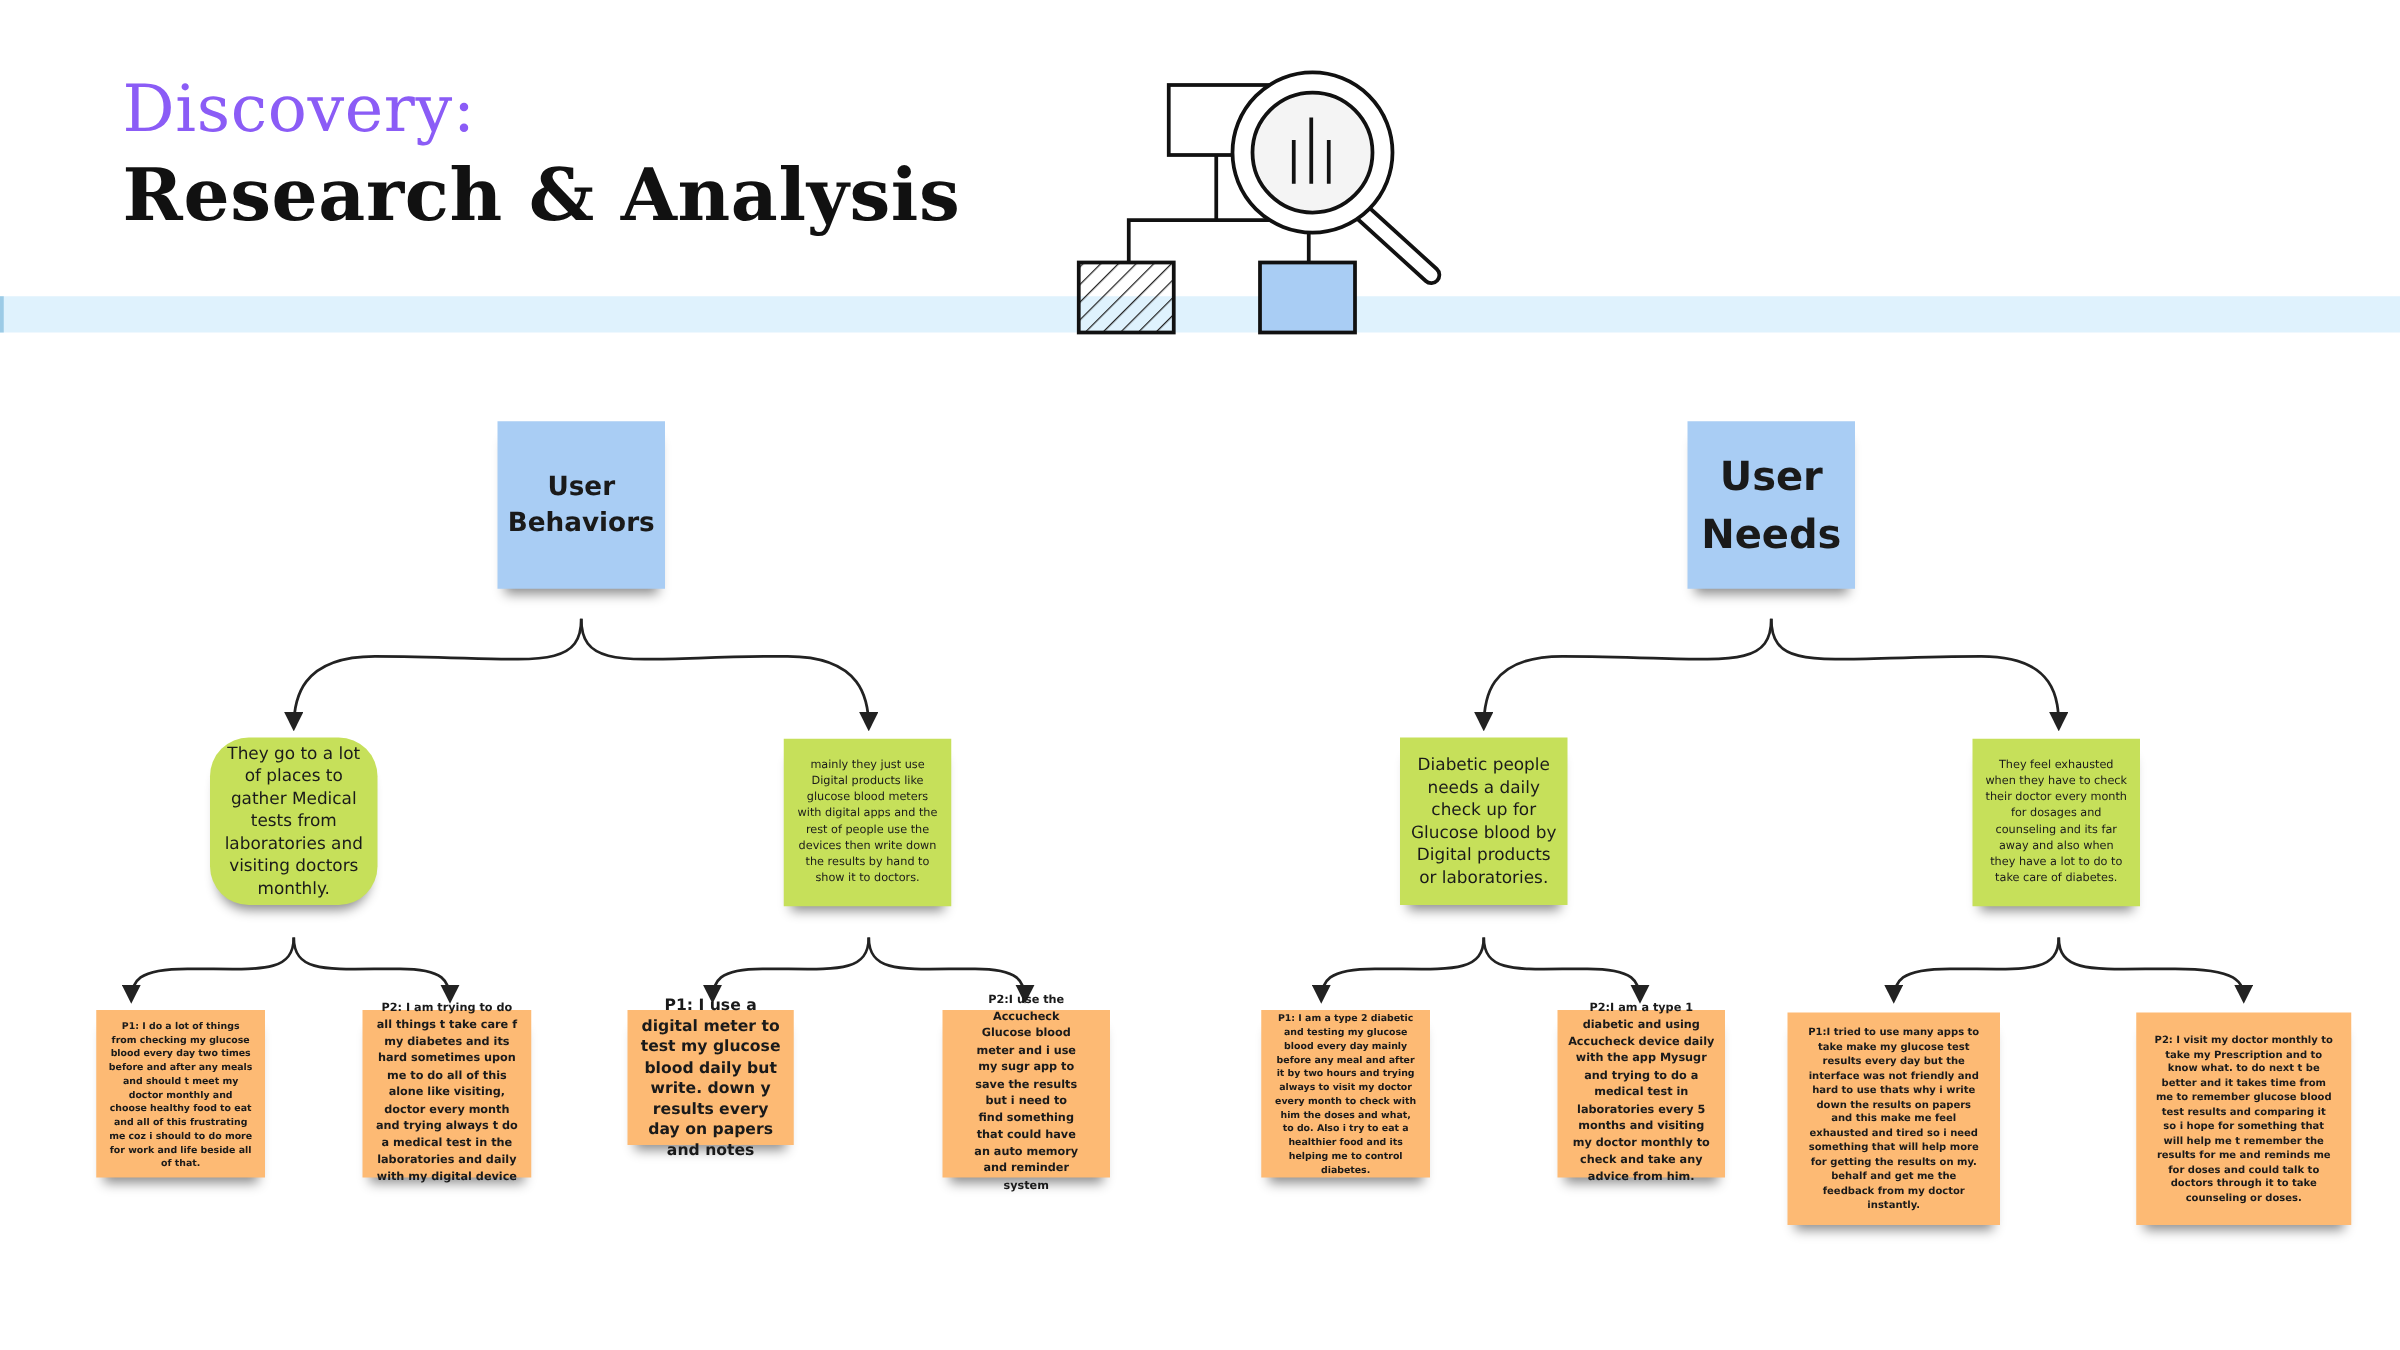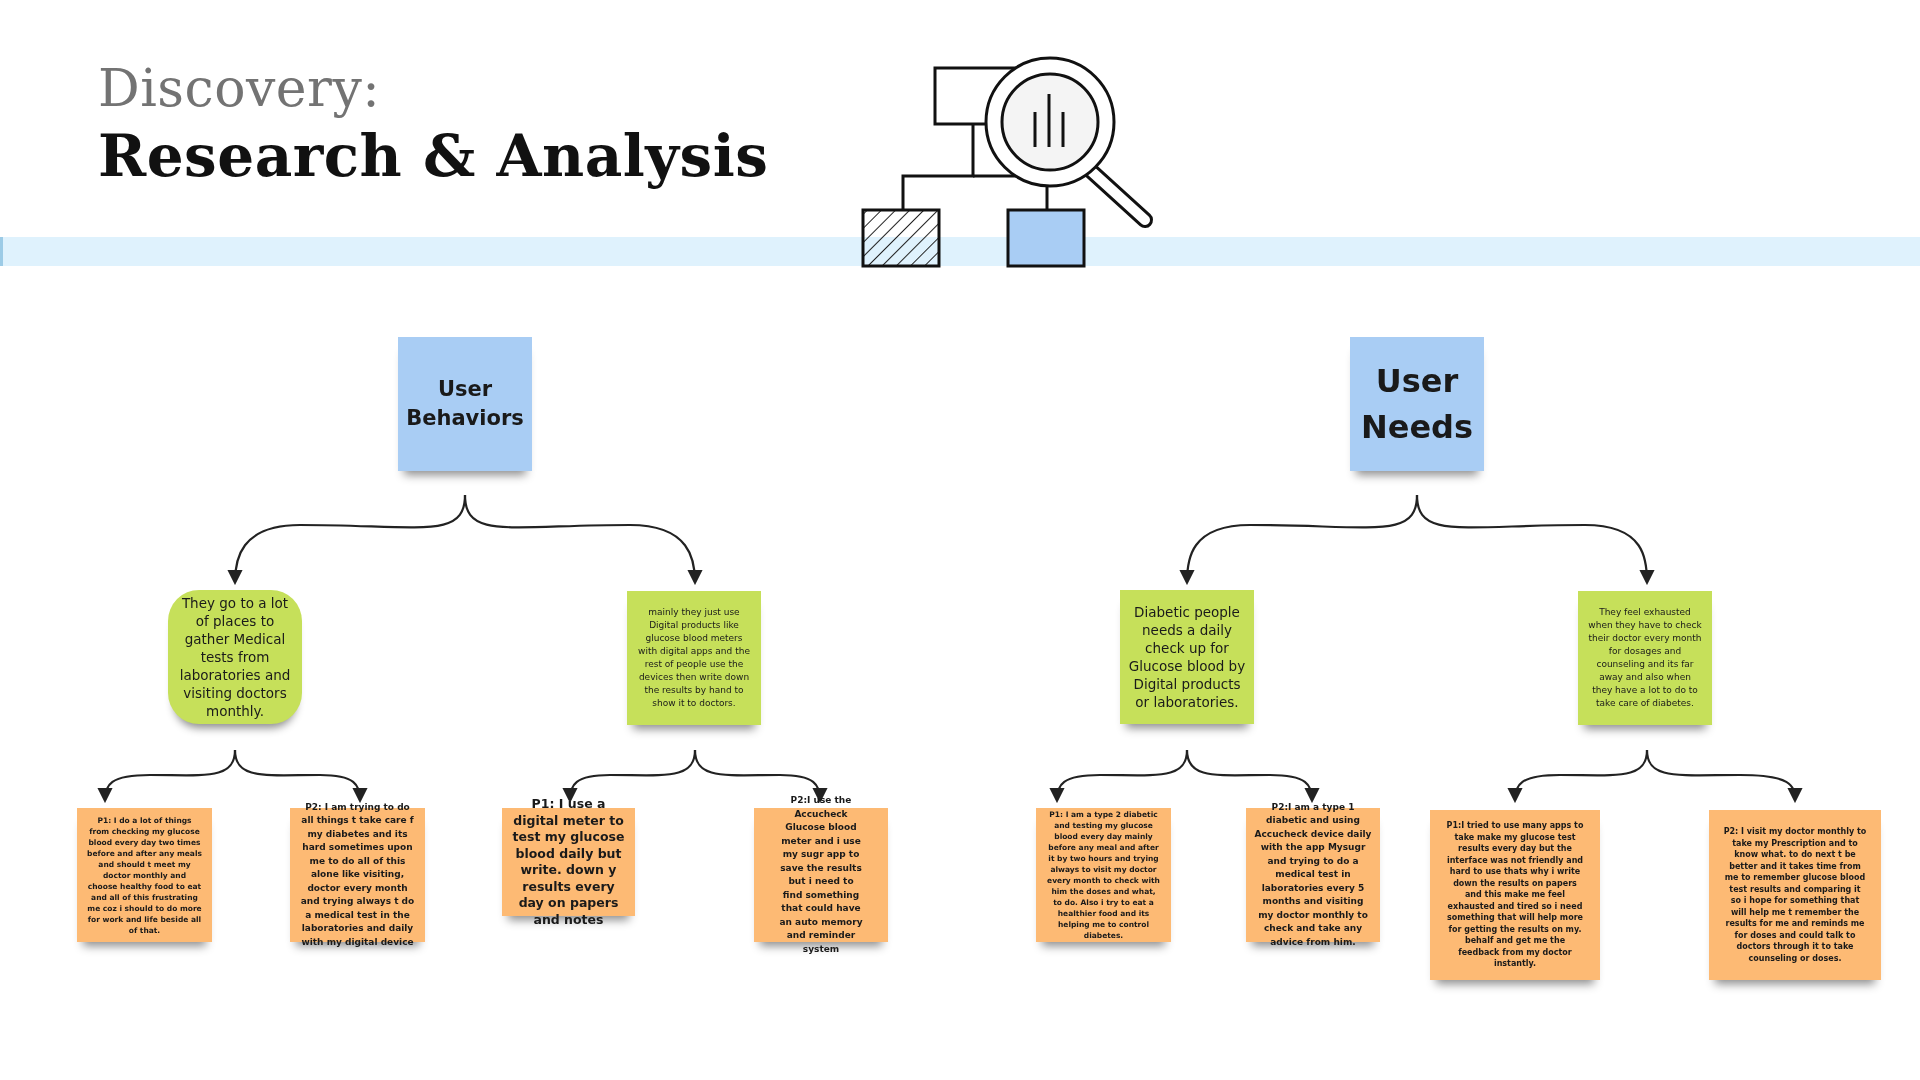--- a/index.html
+++ b/index.html
@@ -1,17 +1,17 @@
 <!DOCTYPE html>
 <html><head>
 <meta charset="utf-8">
 <style>
   html, body { margin:0; padding:0; }
   body { width:1920px; height:1080px; background:#ffffff; position:relative; overflow:hidden; font-family:"DejaVu Sans", sans-serif; }
-  .title-sub { position:absolute; left:98px; top:58px; font-family:"DejaVu Serif", serif; font-size:52px; color:#737373; letter-spacing:0.5px; }
+  .title-sub { position:absolute; left:98px; top:58px; font-family:"DejaVu Serif", serif; font-size:52px; color:#8b5cf6; letter-spacing:0.5px; }
   .title-main { position:absolute; left:98px; top:122px; font-family:"DejaVu Serif", serif; font-size:58px; font-weight:bold; color:#111; letter-spacing:0.5px; }
   .band { position:absolute; left:0; top:237px; width:1920px; height:29px; background:#dff2fd; border-left:3px solid #9ccbe6; }
   .illus { position:absolute; left:855px; top:52px; }
   .connectors { position:absolute; left:0; top:0; }
   .note { position:absolute; box-sizing:border-box; display:flex; align-items:center; justify-content:center; text-align:center; color:#1a1a1a; box-shadow:0 10px 9px -6px rgba(0,0,0,0.45); }
   .note span { display:block; }
   .blue { background:#a9cdf4; font-weight:bold; }
   .green { background:#c6e05a; }
   .yellow { background:#fdba74;font-weight:bold; }
 </style>
@@ -100,21 +100,21 @@
   <span>User Needs</span>
 </div>
 
 <div class="note green" style="left:1120px;top:590px;width:134px;height:134px;font-size:13.5px;line-height:18px;padding:8px;">
   <span>Diabetic people needs a daily check up for Glucose blood by Digital products or laboratories.</span>
 </div>
 <div class="note green" style="left:1578px;top:591px;width:134px;height:134px;font-size:9px;line-height:13px;padding:10px;">
   <span>They feel exhausted when they have to check their doctor every month for dosages and counseling and its far away and also when they have a lot to do to take care of diabetes.</span>
 </div>
 
-<div class="note yellow" style="left:1036px;top:808px;width:135px;height:134px;font-size:7.5px;line-height:11px;padding:10px;">
+<div class="note yellow" style="left:1009px;top:808px;width:135px;height:134px;font-size:7.5px;line-height:11px;padding:10px;">
   <span>P1: I am a type 2 diabetic and testing my glucose blood every day mainly before any meal and after it by two hours and trying always to visit my doctor every month to check with him the doses and what, to do. Also i try to eat a healthier food and its helping me to control diabetes.</span>
 </div>
 <div class="note yellow" style="left:1246px;top:808px;width:134px;height:134px;font-size:9px;line-height:13.5px;padding:8px;">
   <span>P2:I am a type 1 diabetic and using Accucheck device daily with the app Mysugr and trying to do a medical test in laboratories every 5 months and visiting my doctor monthly to check and take any advice from him.</span>
 </div>
 <div class="note yellow" style="left:1430px;top:810px;width:170px;height:170px;font-size:8px;line-height:11.5px;padding:14px;">
   <span>P1:I tried to use many apps to take make my glucose test results every day but the interface was not friendly and hard to use thats why i write down the results on papers and this make me feel exhausted and tired so i need something that will help more for getting the results on my. behalf and get me the feedback from my doctor instantly.</span>
 </div>
 <div class="note yellow" style="left:1709px;top:810px;width:172px;height:170px;font-size:8px;line-height:11.5px;padding:14px;">
   <span>P2: I visit my doctor monthly to take my Prescription and to know what. to do next t be better and it takes time from me to remember glucose blood test results and comparing it so i hope for something that will help me t remember the results for me and reminds me for doses and could talk to doctors through it to take counseling or doses.</span>

